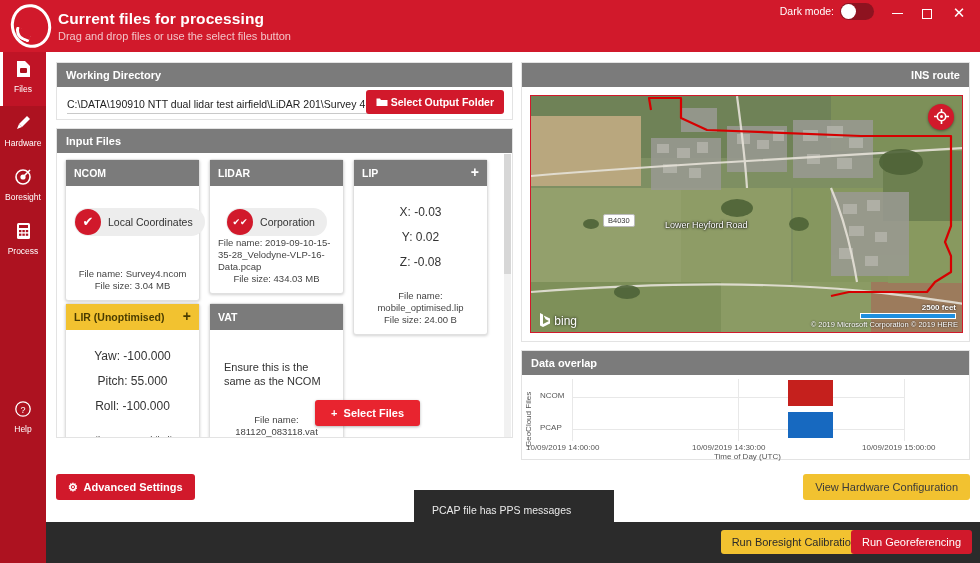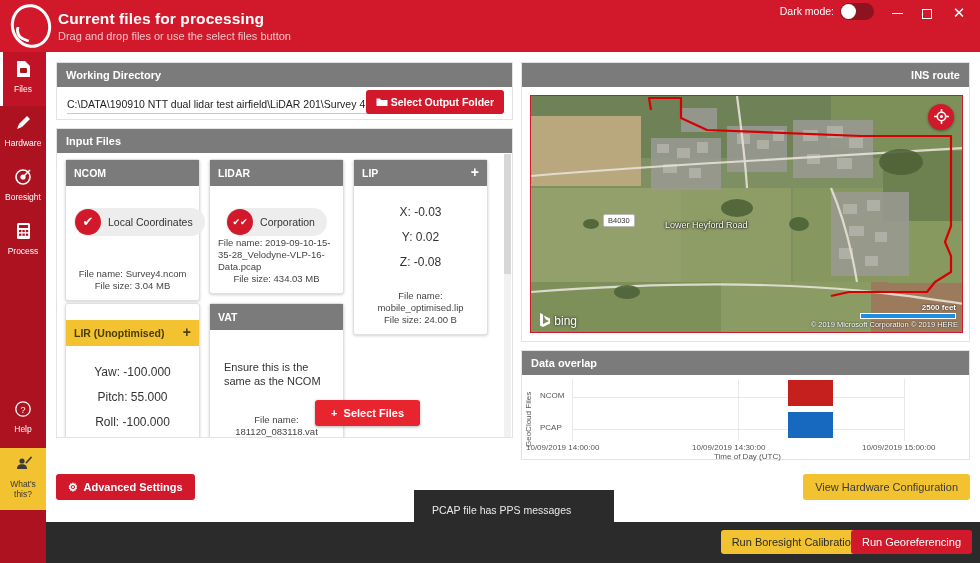--- a/index.html
+++ b/index.html
@@ -110,21 +110,21 @@
   .if-body { position: relative; height: 284px; background: #fff; padding: 8px; }
   .card {
     position: absolute; width: 135px; background: #fff;
     border: 1px solid #e0e0e0; border-radius: 3px;
     box-shadow: 0 1px 3px rgba(0,0,0,.18);
   }
   .card-head {
     height: 26px; background: #7b7b7b; color: #fff; font-size: 10.5px;
     font-weight: bold; padding: 7px 8px 0 8px; position: relative;
   }
-  .card-head.amber { background: #f2c230; color: #4a3c00; margin-top: 16px; }
+  .card-head.amber { background: #f2c230; color: #4a3c00; }
   .card-plus { position: absolute; right: 8px; top: 4px; font-size: 14px; line-height: 16px; cursor: pointer; }
   .card-body { padding: 8px; position: relative; }
   .pill {
     display: flex; align-items: center; background: #ededed; border-radius: 14px;
     height: 28px; padding-right: 12px; margin: 14px auto 0 auto; width: fit-content;
   }
   .pill-dot {
     width: 26px; height: 26px; border-radius: 50%; background: #d1192b;
     color: #fff; font-size: 13px; line-height: 26px; text-align: center;
     margin: 1px 7px 1px 1px; flex: none;
@@ -308,30 +308,20 @@
     <div class="side-item side-help">
       <div class="side-ico">
         <svg width="18" height="18" viewBox="0 0 18 18">
             <circle cx="9" cy="9" r="7.2" fill="none" stroke="#fff" stroke-width="1.3"></circle>
             <text x="9" y="12.6" font-size="9" fill="#fff" text-anchor="middle" font-family="Liberation Sans">?</text>
           </svg>
       </div>
       <div class="side-lbl">Help</div>
     </div>
 
-    <div class="side-what">
-      <div class="side-ico">
-        <svg width="19" height="16" viewBox="0 0 19 16">
-            <circle cx="8" cy="6" r="2.6" fill="#3a3a3a"></circle>
-            <path d="M3 14 C3 10.5 5 9.2 8 9.2 C11 9.2 13 10.5 13 14 Z" fill="#3a3a3a"></path>
-            <path d="M12.5 7.5 L17 2.5" stroke="#3a3a3a" stroke-width="1.8" stroke-linecap="round"></path>
-          </svg>
-      </div>
-      <div class="side-lbl">What's this?</div>
-    </div>
 
     <div class="version">
       <div>Version:</div>
       <div>19.11.15.26163</div>
     </div>
   </div>
 
   <div class="main">
 
     <div class="panel" id="working-dir">

